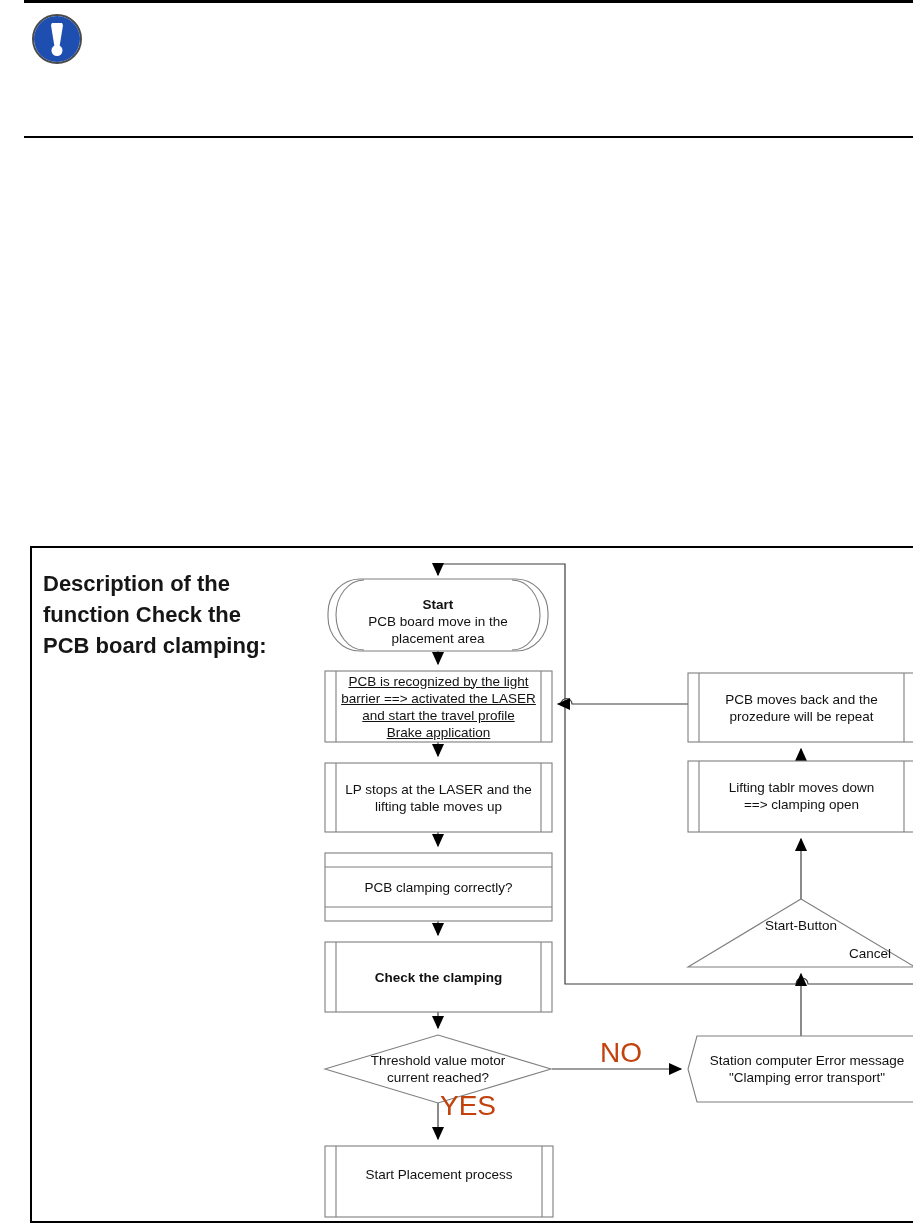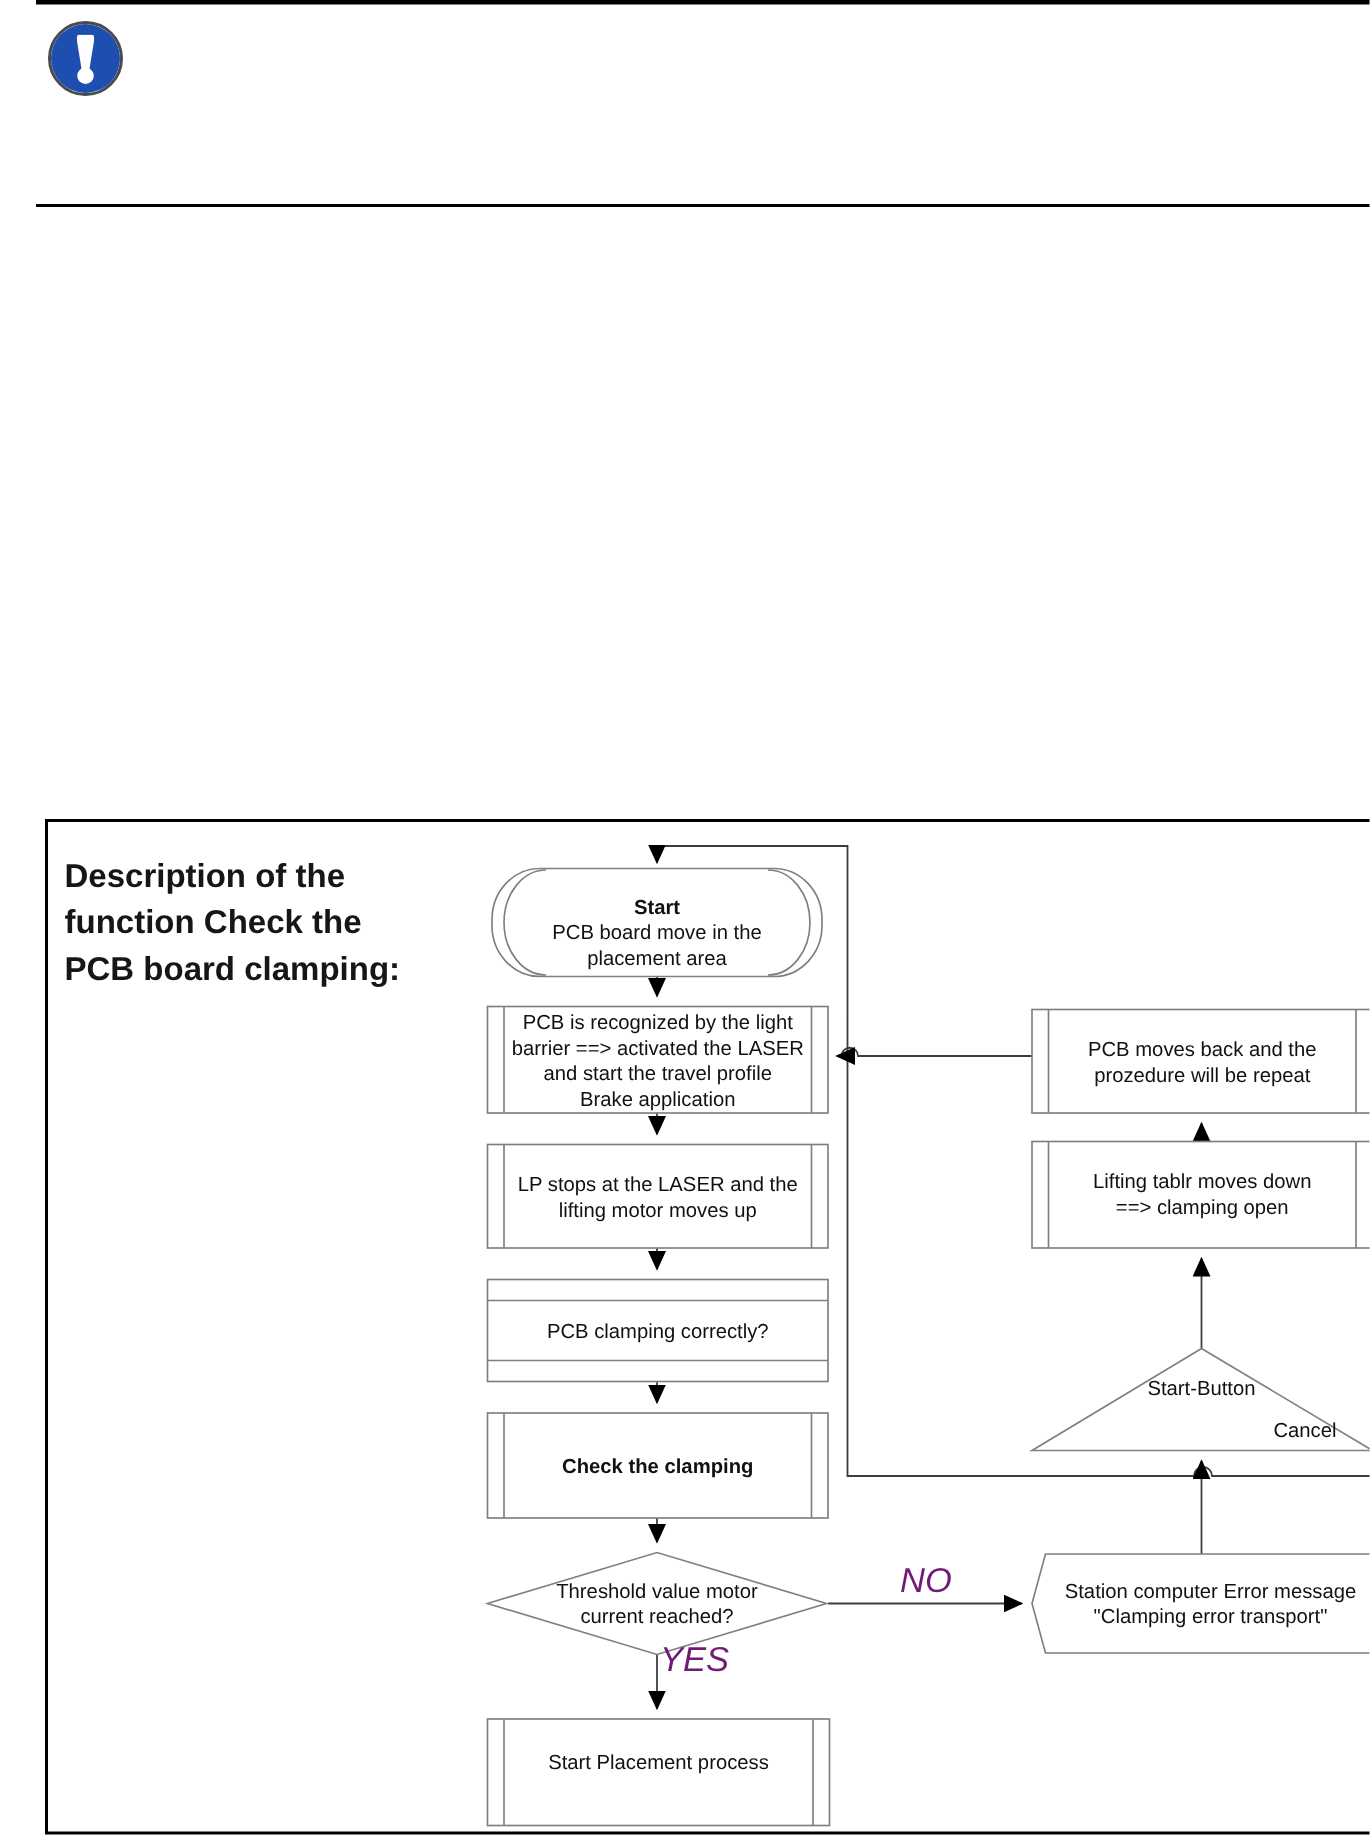--- a/index.html
+++ b/index.html
@@ -20,21 +20,21 @@
   
   .panel{position:absolute;left:6px;top:546px;width:899px;height:677px;border:2px solid #000;
       box-sizing:border-box;background:#fff;}
   .panel svg{position:absolute;left:0;top:0;}
   .fc-title{position:absolute;left:11px;top:20px;width:310px;font-size:22px;font-weight:bold;
       line-height:31px;color:#161616;white-space:pre-line;}
   .node-text{position:absolute;display:flex;flex-direction:column;align-items:center;
       justify-content:center;text-align:center;font-size:13.5px;line-height:17px;color:#111;
       white-space:pre-line;}
   .node-title{font-weight:bold;display:block;}
-  .edge-label{position:absolute;font-size:23px;line-height:28px;color:#701a75;font-style:italic;}
+  .edge-label{position:absolute;font-size:28px;line-height:28px;color:#c2410c;}
   .small-label{position:absolute;font-size:13.5px;line-height:17px;color:#111;text-align:center;}
 </style>
 </head>
 <body>
 
 <div class="page">
 
   <div class="top-rule"></div>
 
   <div class="warning-icon">
@@ -113,27 +113,27 @@
     <div class="fc-title">Description of the
 function Check the
 PCB board clamping:</div>
 
     <div class="node-text" style="left:296px;top:31px;width:220px;height:84px;">
       <span class="node-title">Start</span>
       <span>PCB board move in the
 placement area</span>
     </div>
 
-    <div class="node-text" style="left:303px;top:123px;width:207px;height:71px;">PCB is recognized  by the light
+    <div class="node-text" style="left:303px;top:123px;width:207px;height:71px;text-decoration:underline;">PCB is recognized  by the light
 barrier  ==&gt;  activated the LASER
 and start the travel profile
 Brake application</div>
 
     <div class="node-text" style="left:303px;top:215px;width:207px;height:69px;">LP stops at the LASER and the
-lifting motor moves up</div>
+lifting table moves up</div>
 
     <div class="node-text" style="left:293px;top:319px;width:227px;height:40px;text-align:right;">PCB clamping correctly?</div>
 
     <div class="node-text" style="left:303px;top:394px;width:207px;height:70px;">
       <span class="node-title">Check the clamping</span>
     </div>
 
     <div class="node-text" style="left:313px;top:487px;width:186px;height:68px;">Threshold value motor
 current reached?</div>
 

